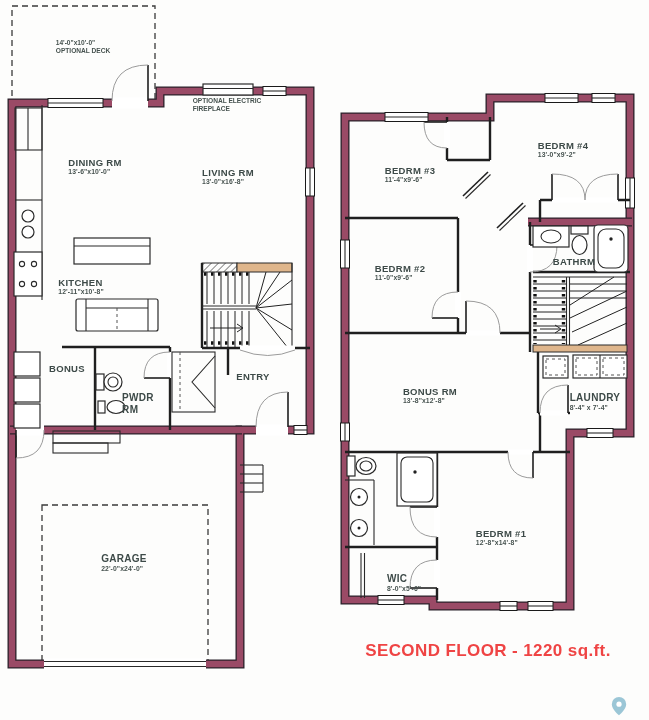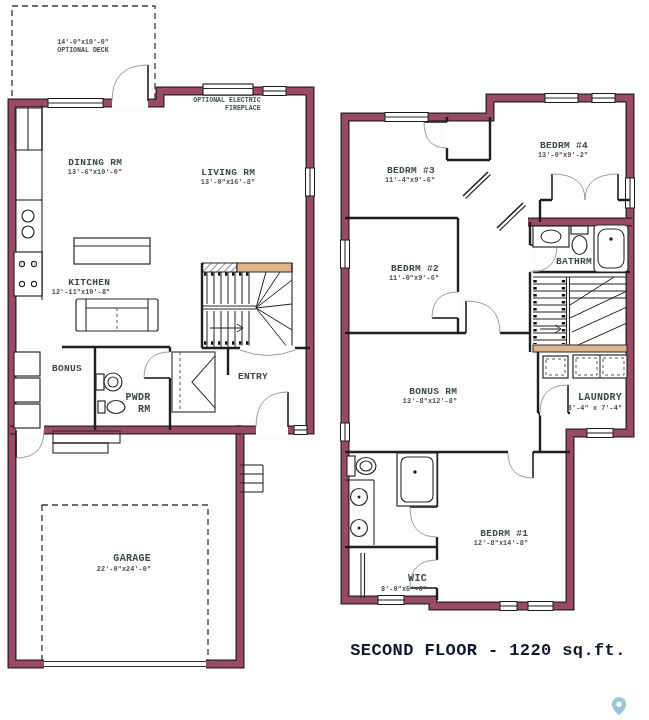--- a/index.html
+++ b/index.html
@@ -16,27 +16,27 @@
   .lf{stroke:#1f1f1f;stroke-width:1.6;}
   .wr{fill:#ffffff;stroke:#1a1a1a;stroke-width:1;}
   .gap{fill:#ffffff;stroke:none;}
   .dsh{fill:none;stroke:#3a3a3a;stroke-width:1.3;stroke-dasharray:6 4;}
   .dsh2{fill:none;stroke:#555;stroke-width:1;stroke-dasharray:3 3;}
   .trd{stroke:#222;stroke-width:1;fill:none;}
   .bead{stroke:#111;stroke-width:3.4;stroke-dasharray:2.4 4.6;fill:none;}
   .tan{fill:#dfb68c;stroke:#2a2a2a;stroke-width:1;}
   .hat{fill:url(#hatch);stroke:#2a2a2a;stroke-width:1;}
   
-  .lbl{position:absolute;transform:translate(-50%,-50%);text-align:right;color:#3d4a48;
-       white-space:nowrap;line-height:1.2;z-index:5;font-family:Liberation Mono, monospace;}
+  .lbl{position:absolute;transform:translate(-50%,-50%);text-align:left;color:#3d4a48;
+       white-space:nowrap;line-height:1.2;z-index:5;}
   .nm{font-size:9.5px;font-weight:700;letter-spacing:.3px;}
   .nm.sm{font-size:10px;}
   .dm{font-size:6.8px;font-weight:600;color:#46524f;letter-spacing:.1px;}
   .tiny{font-size:6.6px;font-weight:600;color:#46524f;}
-  .caption{font-size:14.5px;font-weight:700;color:#0f172a;letter-spacing:.4px;}
+  .caption{font-size:14.5px;font-weight:700;color:#ef4444;letter-spacing:.4px;}
   .caption.big{font-size:17px;}
 </style>
 </head>
 <body>
 
 <div id="stage">
 
 <svg id="plan-svg" width="649" height="720" viewBox="0 0 649 720">
   <defs>
     <pattern id="hatch" width="5" height="5" patternUnits="userSpaceOnUse" patternTransform="rotate(45)">
@@ -379,21 +379,21 @@
 </div>
 
 <div class="lbl" style="left:410px;top:175px">
   <div class="nm">BEDRM #3</div>
   <div class="dm">11'-4"x9'-6"</div>
 </div>
 <div class="lbl" style="left:563px;top:150px">
   <div class="nm">BEDRM #4</div>
   <div class="dm">13'-0"x9'-2"</div>
 </div>
-<div class="lbl" style="left:414px;top:273px">
+<div class="lbl" style="left:400px;top:273px">
   <div class="nm">BEDRM #2</div>
   <div class="dm">11'-0"x9'-6"</div>
 </div>
 <div class="lbl" style="left:574px;top:262px">
   <div class="nm">BATHRM</div>
 </div>
 <div class="lbl" style="left:430px;top:396px">
   <div class="nm">BONUS RM</div>
   <div class="dm">13'-8"x12'-8"</div>
 </div>

